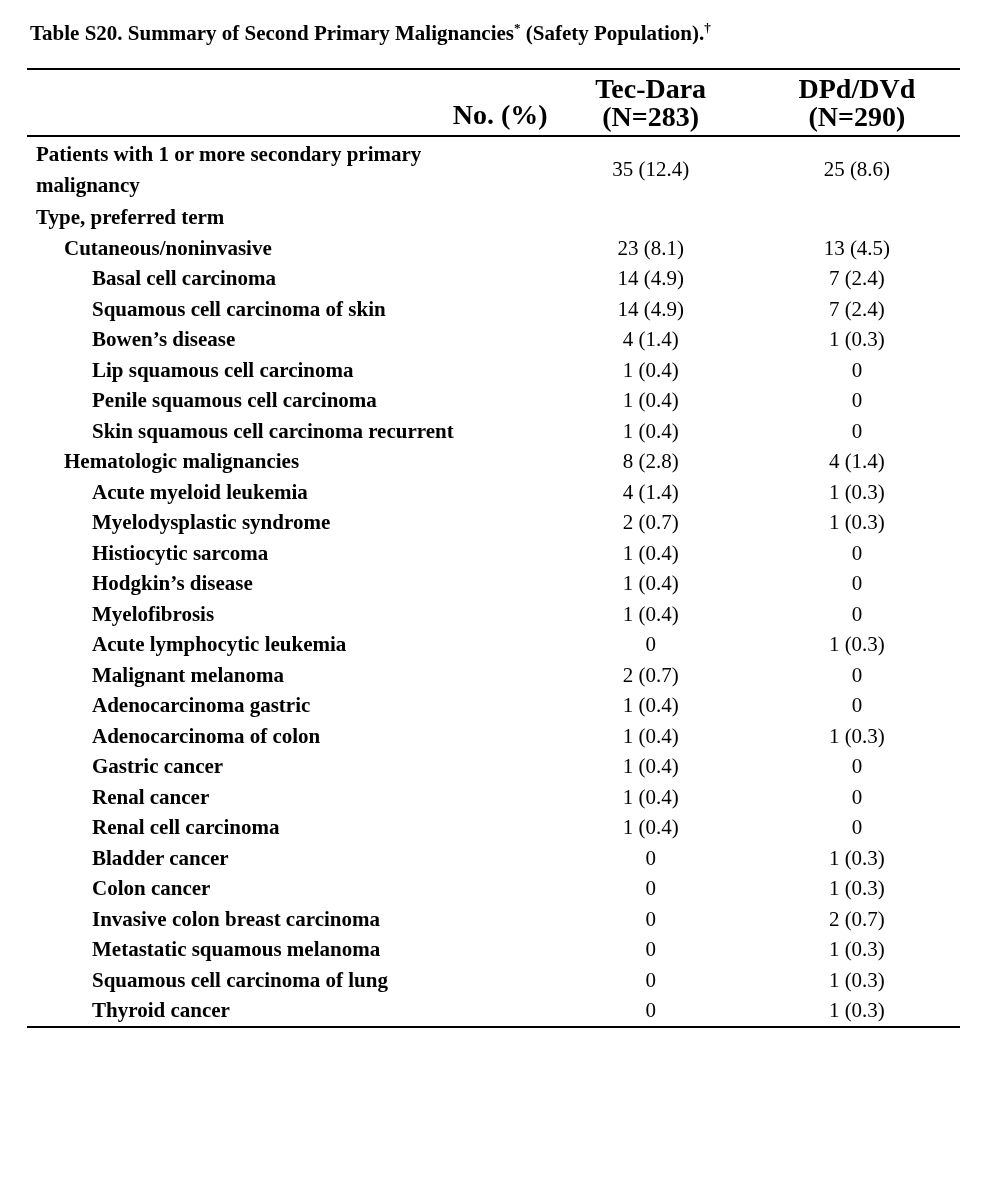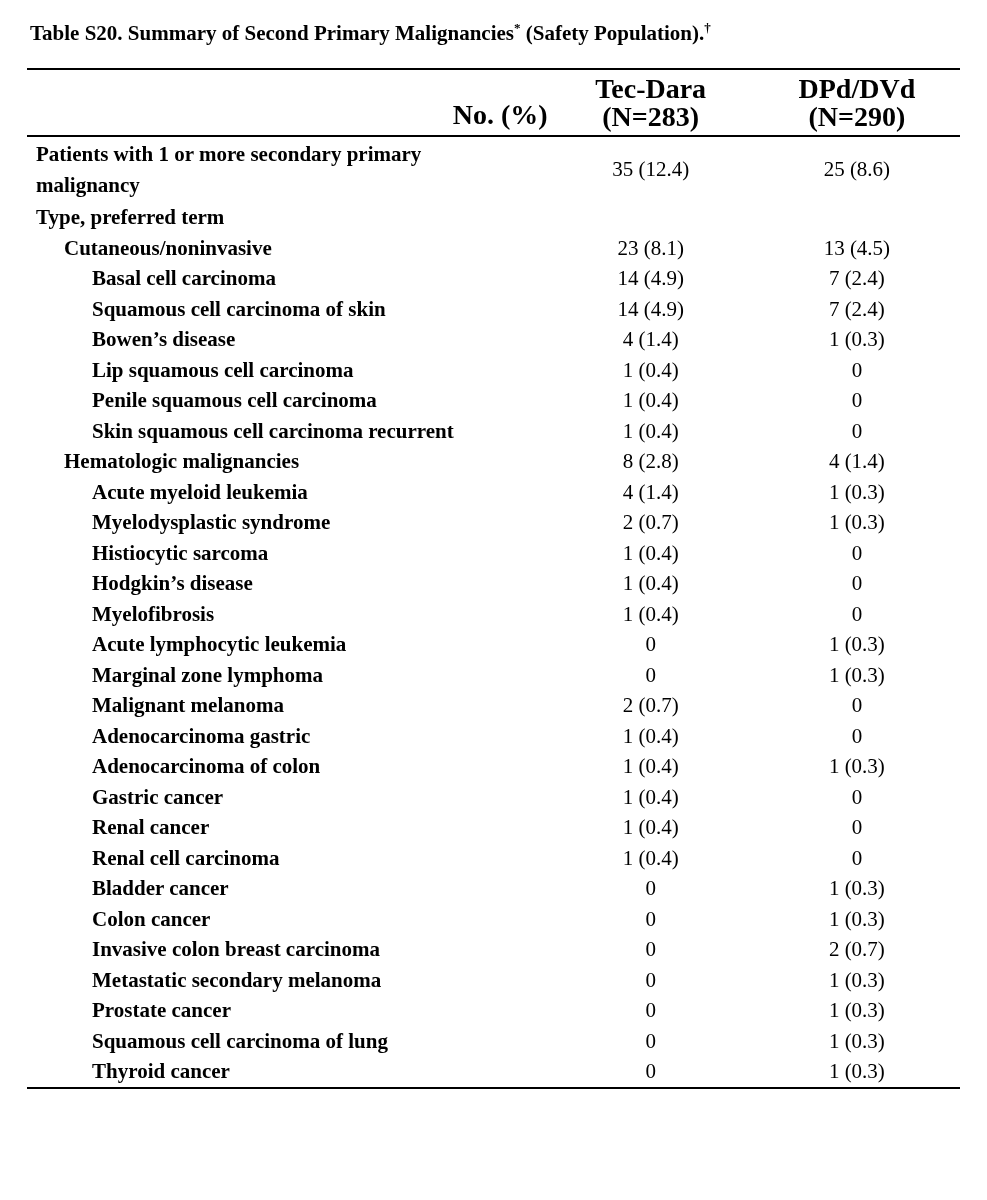--- a/index.html
+++ b/index.html
@@ -171,25 +171,20 @@
           <td class="label-col indent-2"><span>Myelofibrosis</span></td>
           <td class="val-col">1 (0.4)</td>
           <td class="val-col">0</td>
         </tr>
         <tr>
           <td class="label-col indent-2"><span>Acute lymphocytic leukemia</span></td>
           <td class="val-col">0</td>
           <td class="val-col">1 (0.3)</td>
         </tr>
         <tr>
-          <td class="label-col indent-2"><span>Marginal zone lymphoma</span></td>
-          <td class="val-col">0</td>
-          <td class="val-col">1 (0.3)</td>
-        </tr>
-        <tr>
           <td class="label-col indent-2"><span>Malignant melanoma</span></td>
           <td class="val-col">2 (0.7)</td>
           <td class="val-col">0</td>
         </tr>
         <tr>
           <td class="label-col indent-2"><span>Adenocarcinoma gastric</span></td>
           <td class="val-col">1 (0.4)</td>
           <td class="val-col">0</td>
         </tr>
         <tr>
@@ -221,26 +216,21 @@
           <td class="label-col indent-2"><span>Colon cancer</span></td>
           <td class="val-col">0</td>
           <td class="val-col">1 (0.3)</td>
         </tr>
         <tr>
           <td class="label-col indent-2"><span>Invasive colon breast carcinoma</span></td>
           <td class="val-col">0</td>
           <td class="val-col">2 (0.7)</td>
         </tr>
         <tr>
-          <td class="label-col indent-2"><span>Metastatic secondary melanoma</span></td>
-          <td class="val-col">0</td>
-          <td class="val-col">1 (0.3)</td>
-        </tr>
-        <tr>
-          <td class="label-col indent-2"><span>Prostate cancer</span></td>
+          <td class="label-col indent-2"><span>Metastatic squamous melanoma</span></td>
           <td class="val-col">0</td>
           <td class="val-col">1 (0.3)</td>
         </tr>
         <tr>
           <td class="label-col indent-2"><span>Squamous cell carcinoma of lung</span></td>
           <td class="val-col">0</td>
           <td class="val-col">1 (0.3)</td>
         </tr>
         <tr>
           <td class="label-col indent-2"><span>Thyroid cancer</span></td>

